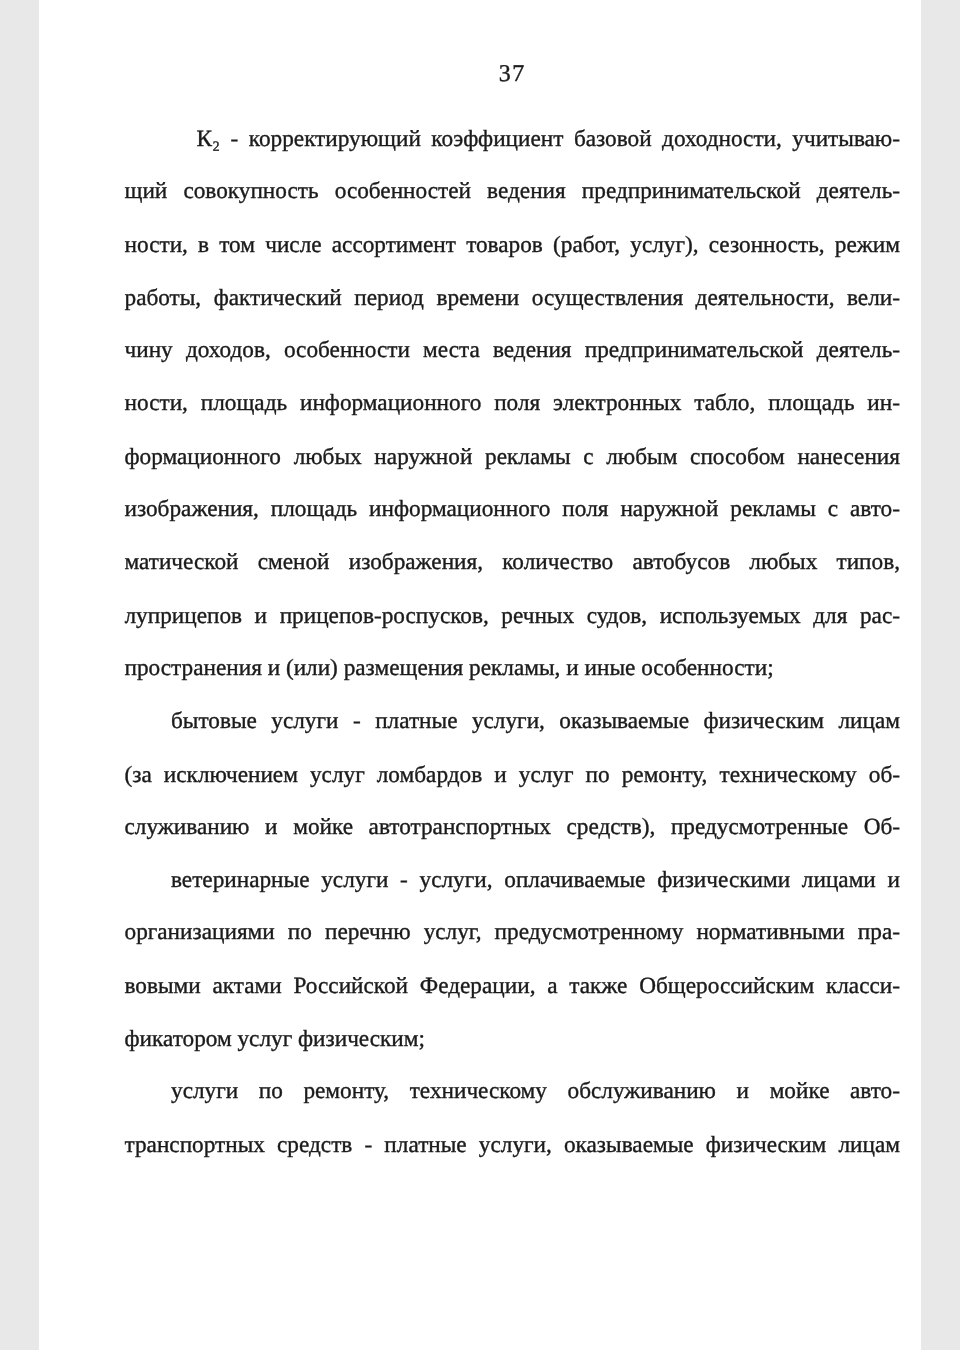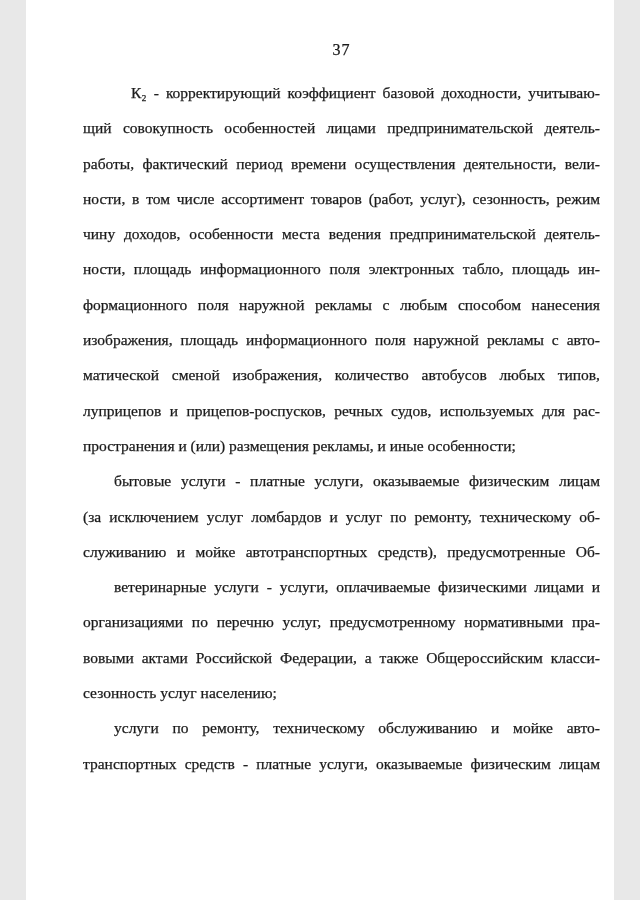--- a/index.html
+++ b/index.html
@@ -55,40 +55,40 @@
   }
 </style>
 </head>
 <body>
 
 <div id="page">
   <div class="page-number">37</div>
   <div class="text-block">
       <div class="paragraph first">
         <div class="line indent">К₂ - корректирующий коэффициент базовой доходности, учитываю-</div>
-        <div class="line">щий совокупность особенностей лицами предпринимательской деятель-</div>
+        <div class="line">щий совокупность особенностей ведения предпринимательской деятель-</div>
+        <div class="line">ности, в том числе ассортимент товаров (работ, услуг), сезонность, режим</div>
         <div class="line">работы, фактический период времени осуществления деятельности, вели-</div>
-        <div class="line">ности, в том числе ассортимент товаров (работ, услуг), сезонность, режим</div>
         <div class="line">чину доходов, особенности места ведения предпринимательской деятель-</div>
         <div class="line">ности, площадь информационного поля электронных табло, площадь ин-</div>
-        <div class="line">формационного поля наружной рекламы с любым способом нанесения</div>
+        <div class="line">формационного любых наружной рекламы с любым способом нанесения</div>
         <div class="line">изображения, площадь информационного поля наружной рекламы с авто-</div>
         <div class="line">матической сменой изображения, количество автобусов любых типов,</div>
         <div class="line">луприцепов и прицепов-роспусков, речных судов, используемых для рас-</div>
         <div class="line para-end">пространения и (или) размещения рекламы, и иные особенности;</div>
       </div>
       <div class="paragraph">
         <div class="line indent">бытовые услуги - платные услуги, оказываемые физическим лицам</div>
         <div class="line">(за исключением услуг ломбардов и услуг по ремонту, техническому об-</div>
         <div class="line">служиванию и мойке автотранспортных средств), предусмотренные Об-</div>
       </div>
       <div class="paragraph">
         <div class="line indent">ветеринарные услуги - услуги, оплачиваемые физическими лицами и</div>
         <div class="line">организациями по перечню услуг, предусмотренному нормативными пра-</div>
         <div class="line">вовыми актами Российской Федерации, а также Общероссийским класси-</div>
-        <div class="line para-end">сезонность услуг населению;</div>
+        <div class="line para-end">фикатором услуг физическим;</div>
       </div>
       <div class="paragraph">
         <div class="line indent">услуги по ремонту, техническому обслуживанию и мойке авто-</div>
         <div class="line">транспортных средств - платные услуги, оказываемые физическим лицам</div>
       </div>
     </div>
 </div>
 
 </body></html>

